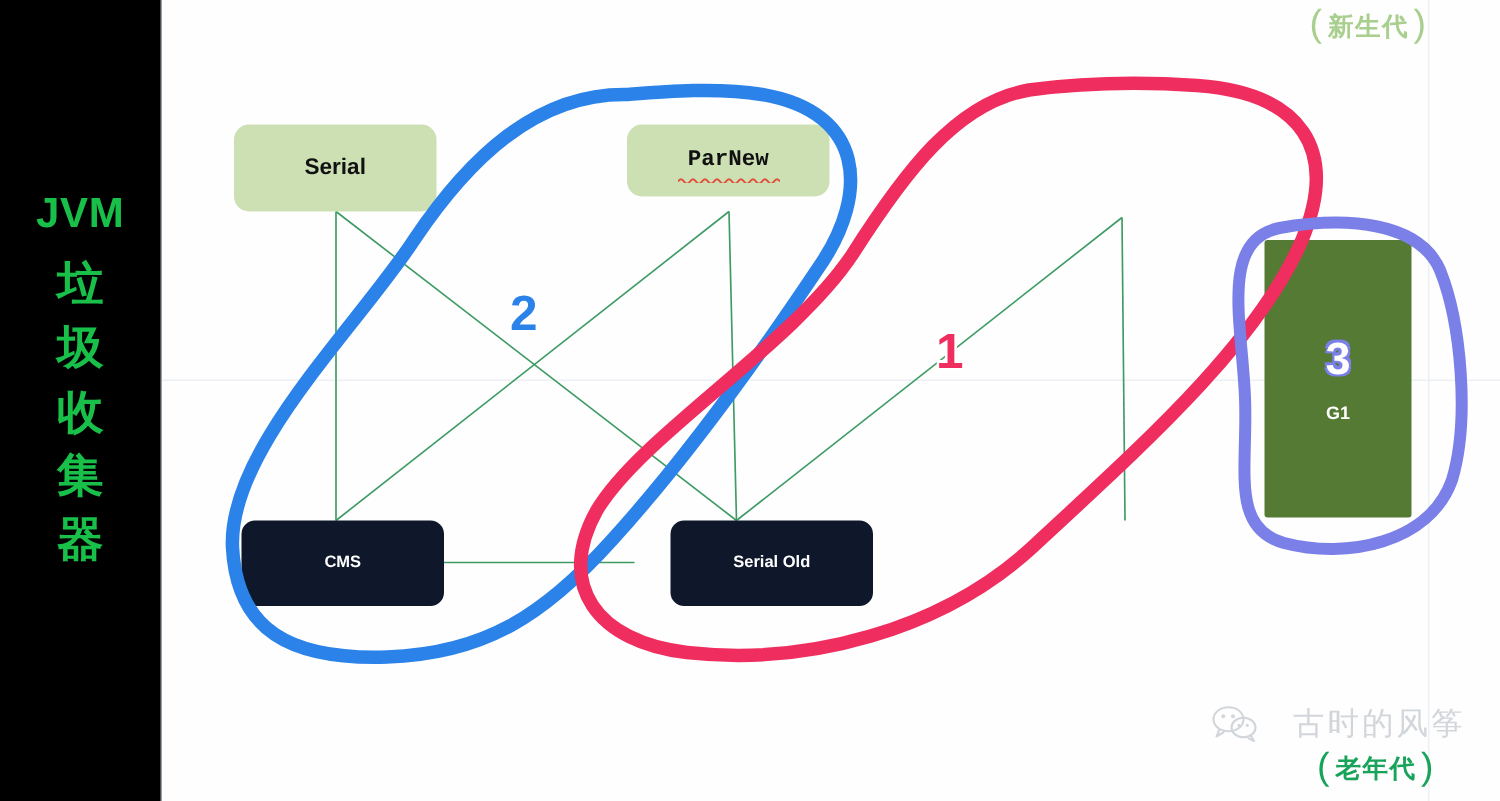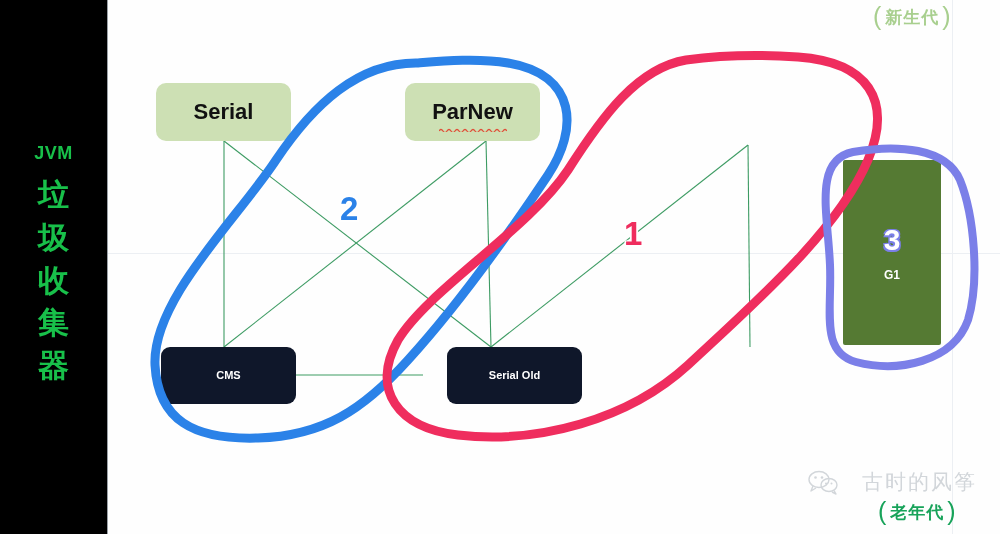--- a/index.html
+++ b/index.html
@@ -23,26 +23,25 @@
     background: #000000;
     border-right: 1px solid #9aa0a6;
     display: flex;
     flex-direction: column;
     align-items: center;
     justify-content: flex-start;
     padding-top: 128px;
   }
   #sidebar .jvm {
     color: #18c04a;
-    font-size: 18px;
+    font-size: 28px;
     font-weight: 700;
     letter-spacing: 0.5px;
     line-height: 1;
     margin-bottom: 12px;
-    margin-top: 16px;
   }
   #sidebar .cn {
     color: #18c04a;
     font-size: 31px;
     font-weight: 700;
     line-height: 1.38;
     writing-mode: horizontal-tb;
   }
 
   
@@ -81,21 +80,21 @@
     justify-content: center;
     text-align: center;
     border-radius: 9px;
     font-weight: 700;
     line-height: 1.2;
     z-index: 4;
   }
   .node.young {
     background: #cde0b4;
     color: #111111;
-    font-size: 22px;
+    font-size: 15px;
     border-radius: 10px;
   }
   .node.old {
     background: #0f172a;
     color: #ffffff;
     font-size: 11px;
     border-radius: 9px;
   }
   .node.g1 {
     background: #557a33;
@@ -117,21 +116,21 @@
   .squiggle {
     position: absolute;
     left: 50%; transform: translateX(-50%);
     bottom: 9px;
     width: 68px; height: 4px;
     pointer-events: none;
   }
 
   
   #node-serial      { left: 48px;  top: 83px;  width: 135px; height: 58px; }
-  #node-parnew      { left: 297px; top: 83px;  width: 135px; height: 58px; }
+  #node-parnew      { left: 310px; top: 83px;  width: 135px; height: 48px; font-family: Liberation Mono, monospace; }
   #node-ps          { left: 572px; top: 83px;  width: 135px; height: 62px; }
   #node-g1          { left: 735px; top: 160px; width: 98px;  height: 185px; }
   #node-cms         { left: 53px;  top: 347px; width: 135px; height: 57px; }
   #node-serialold   { left: 315px; top: 347px; width: 135px; height: 57px; margin-left: 24px; }
   #node-parallelold { left: 575px; top: 347px; width: 135px; height: 57px; }
 
   
   #annotations {
     position: absolute; left: 0; top: 0;
     width: 892px; height: 534px;

